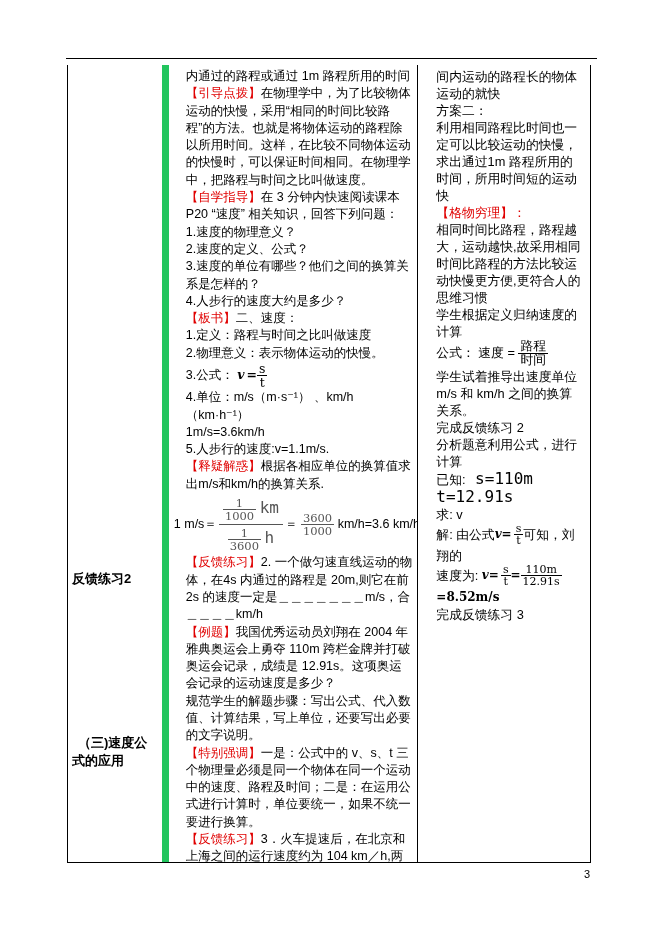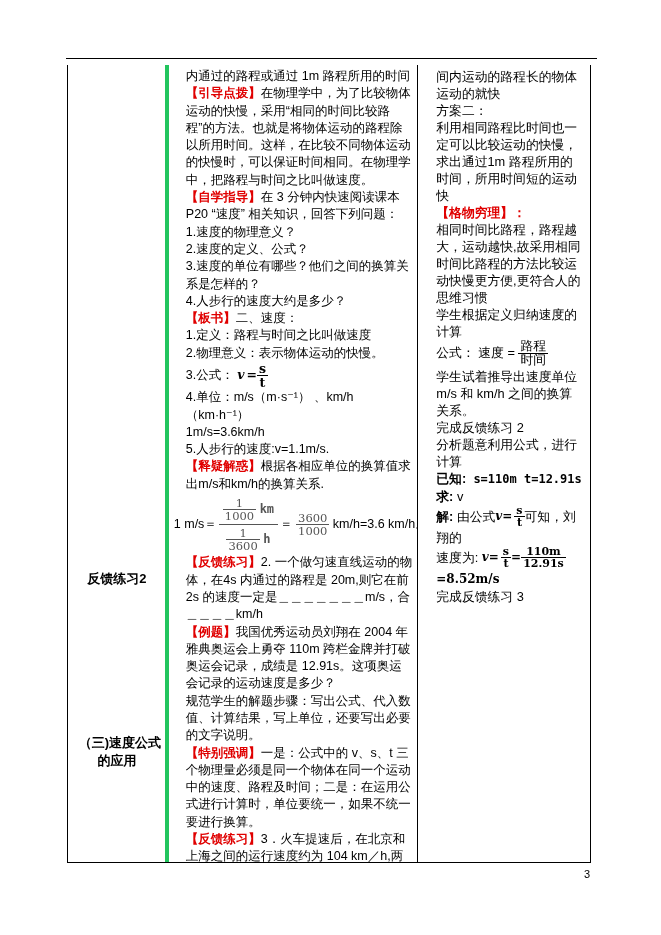--- a/index.html
+++ b/index.html
@@ -7,53 +7,53 @@
   body { font-family:"Liberation Sans","DejaVu Sans",sans-serif; color:#000; }
   .page { position:relative; width:661px; height:935px; background:#fff; overflow:hidden; }
 
   .topline { position:absolute; left:66px; top:58px; width:531px; height:1px; background:#000; }
 
   .doc-table { position:absolute; left:67px; top:65px; width:524px; height:798px;
     border-left:1px solid #000; border-right:1px solid #000; border-bottom:1px solid #000;
     display:flex; }
 
   .col { height:100%; overflow:hidden; }
-  .col-left  { width:101px; border-right:4px solid #22c55e; position:relative;text-align:center; }
+  .col-left  { width:101px; border-right:7px solid #22c55e; position:relative; }
   .col-mid   { width:250px; border-right:1px solid #000; padding:3px 5px 0 5px;
                font-size:12.5px; line-height:17.3px; }
   .col-right { width:172px; padding:3px 6px 0 6px; font-size:12.8px; line-height:17px; }
 
   .left-item { position:absolute; left:4px; right:3px; font-weight:bold; font-size:13px; line-height:18px; }
   .li1 { top:505px; }
   .li2 { top:669px; text-indent:6px; }
   .li3 { top:798px; }
 
   p.t { margin:0;padding-left:12px; }
   .red { color:#e00000; }
-  .b { font-weight:bold; }
+  .b { font-weight:normal; }
 
   
   .frac { display:inline-block; vertical-align:middle; text-align:center;
           font-family:"DejaVu Serif",serif; line-height:1.05; }
   .frac .num { display:block; border-bottom:1px solid currentColor; padding:0 2px; }
   .frac .den { display:block; padding:0 2px; }
 
   .math { font-family:"DejaVu Serif",serif; font-weight:bold; }
   .math i { font-style:italic; margin-right:2px; }
 
   .formula-line { margin:3px 0; }
 
   
   .conv { margin:4px 0 2px 0; white-space:nowrap; }
   .conv .gray { color:#555; }
   .bigfrac { display:inline-block; vertical-align:middle; text-align:center; margin:0 2px; }
   .bigfrac .bignum { display:block; border-bottom:1px solid #555; padding:0 4px 2px 4px; }
   .bigfrac .bigden { display:block; padding:2px 4px 0 4px; }
   .conv .frac { font-size:11.5px; color:#555; }
-  .unit { font-family:"DejaVu Sans Mono",monospace; font-size:12px;font-weight:bold; }
+  .unit { font-family:"DejaVu Sans Mono",monospace; font-size:16px; }
 
   
   .r-formula { margin:8px 0 6px 0; }
   .gap60 { margin-top:62px; }
   .gap55 { margin-top:56px; }
   .gap50 { margin-top:50px; }
   .gap65 { margin-top:56px; }
   .solvefrm { font-size:12px; }
   .solvefrm .frac { font-size:11px; }
 

